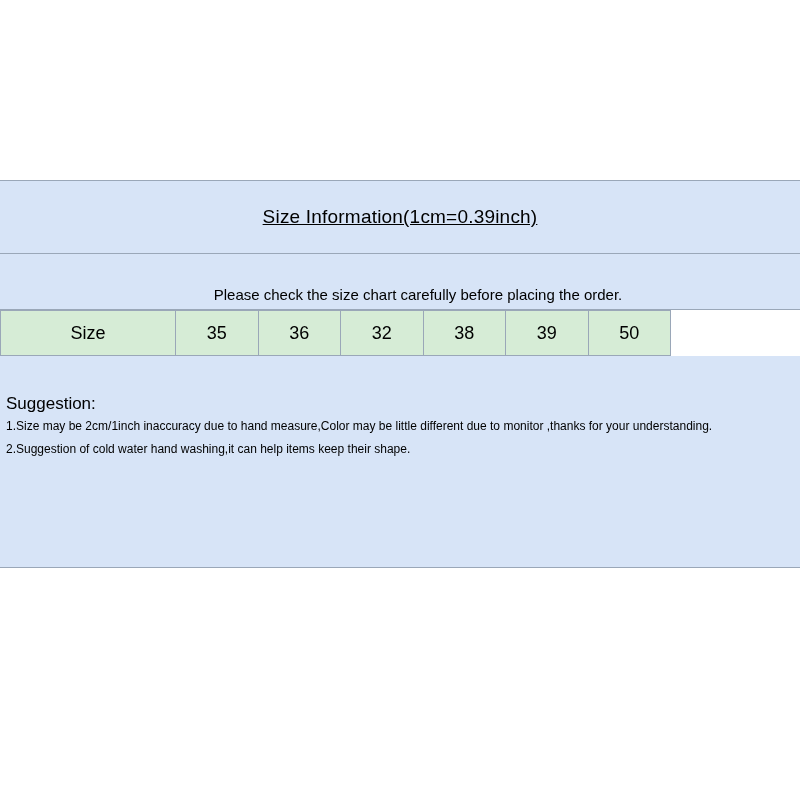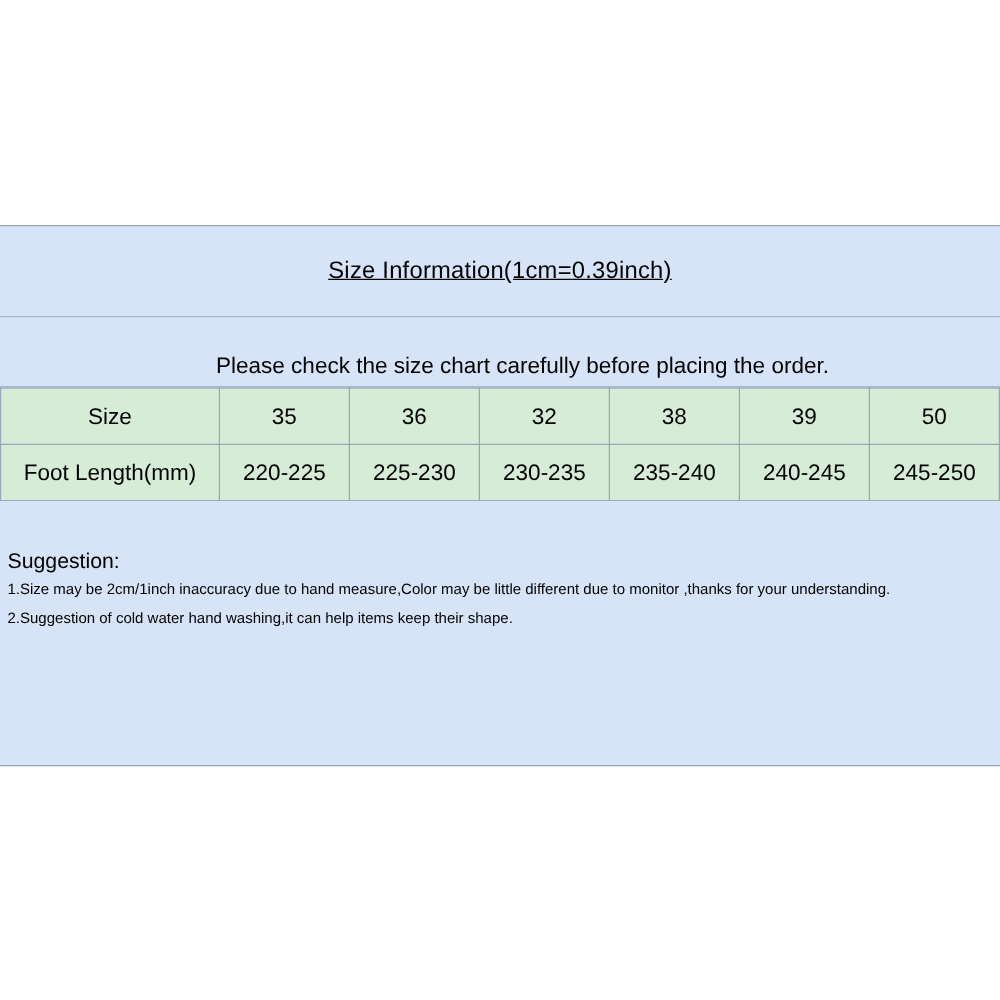--- a/index.html
+++ b/index.html
@@ -41,26 +41,26 @@
   }
   .notice-band {
     height: 56px;
     display: flex;
     align-items: flex-end;
     justify-content: center;
     padding-bottom: 6px;
     border-top: none;
   }
   .notice-text {
-    font-size: 18px;
+    font-size: 15px;
     margin-left: 36px;
   }
   table.size-table {
     border-collapse: collapse;
-    width: 800px;
+    width: 671px;
     table-layout: fixed;
   }
   table.size-table td {
     border: 1px solid #9aa7b8;
     background: #d6ecd6;
     text-align: center;
     font-size: 18px;
     height: 44px;
     padding: 0 2px;
     white-space: nowrap;
@@ -102,29 +102,20 @@
     <tbody>
       <tr>
         <td class="rowhead">Size</td>
         <td>35</td>
         <td>36</td>
         <td>32</td>
         <td>38</td>
         <td>39</td>
         <td>50</td>
       </tr>
-      <tr>
-        <td class="rowhead">Foot Length(mm)</td>
-        <td>220-225</td>
-        <td>225-230</td>
-        <td>230-235</td>
-        <td>235-240</td>
-        <td>240-245</td>
-        <td>245-250</td>
-      </tr>
     </tbody>
   </table>
 
   <div class="band attention-band">
     <div class="attn-line">Suggestion:</div>
     <div class="attn-para">1.Size may be 2cm/1inch inaccuracy due to hand measure,Color may be little different due to monitor ,thanks for your understanding.</div>
     <div class="attn-para">2.Suggestion of cold water hand washing,it can help items keep their shape.</div>
   </div>
 
 </div>

